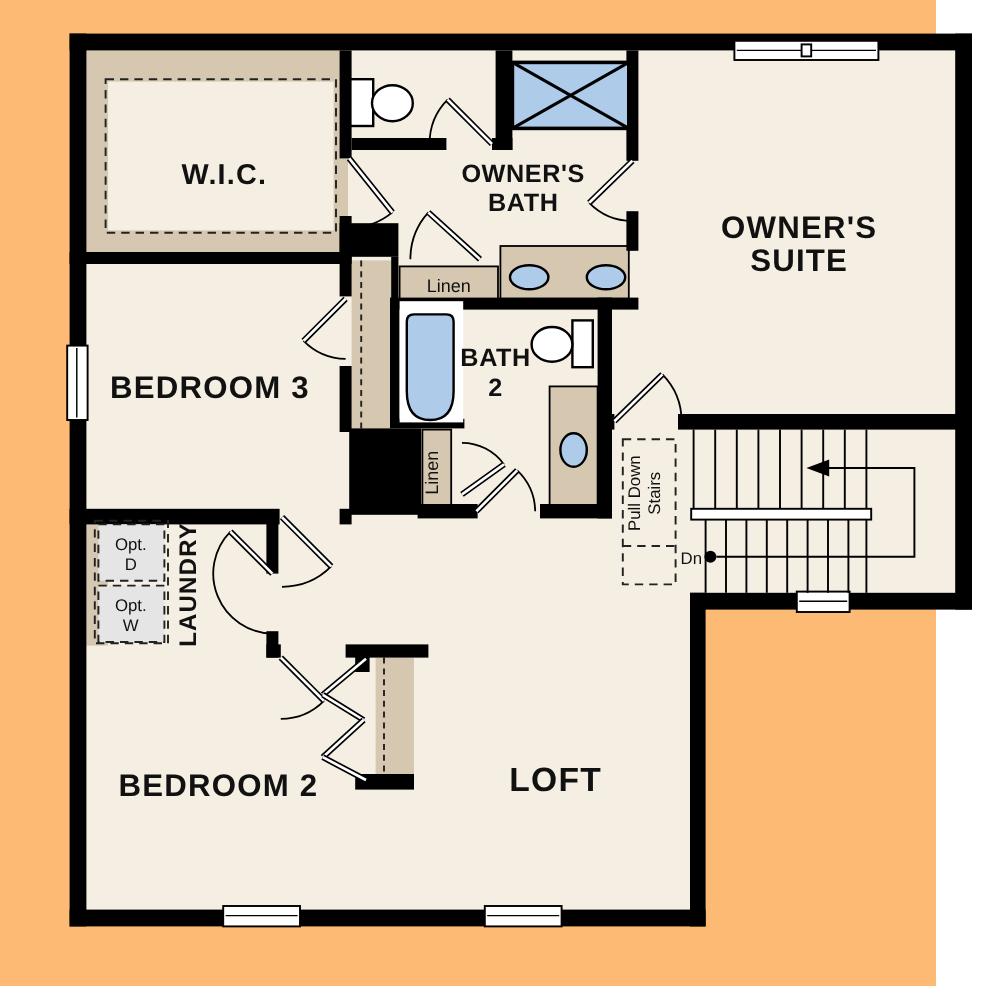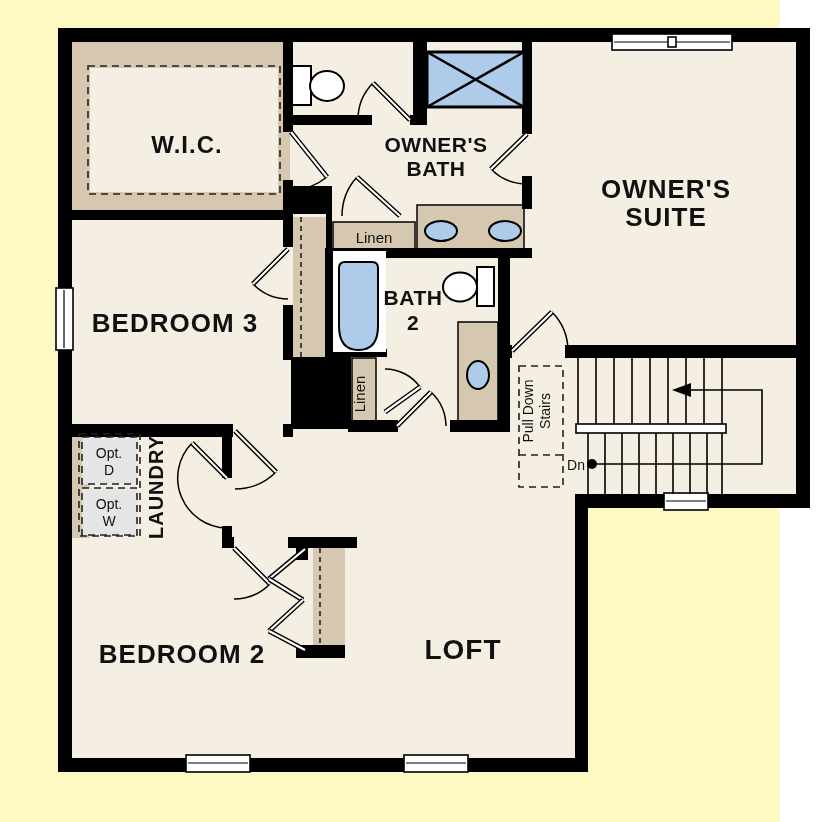--- a/index.html
+++ b/index.html
@@ -1,16 +1,16 @@
 <!DOCTYPE html>
 <html><head>
 <meta charset="utf-8">
 <style>
   html,body{margin:0;padding:0;background:#ffffff;}
-  .plan-wrap{width:780px;height:822px;position:relative;background:#fef9c3;
+  .plan-wrap{width:780px;height:822px;position:relative;background:#fdba74;
     font-family:"Liberation Sans", sans-serif;}
   svg text{font-family:"Liberation Sans", sans-serif;fill:#111;}
   .room-label{font-weight:bold;font-size:26px;letter-spacing:1px;}
   .room-label-sm{font-weight:bold;font-size:21px;letter-spacing:0.5px;}
   .room-label-md{font-weight:bold;font-size:24px;letter-spacing:1px;}
   .closet-label{font-size:15px;}
   .tiny-label{font-size:14px;}
   .dn-label{font-size:14px;}
   .laundry-label{font-weight:bold;font-size:20px;letter-spacing:1px;}
   .wall{fill:#000;}

